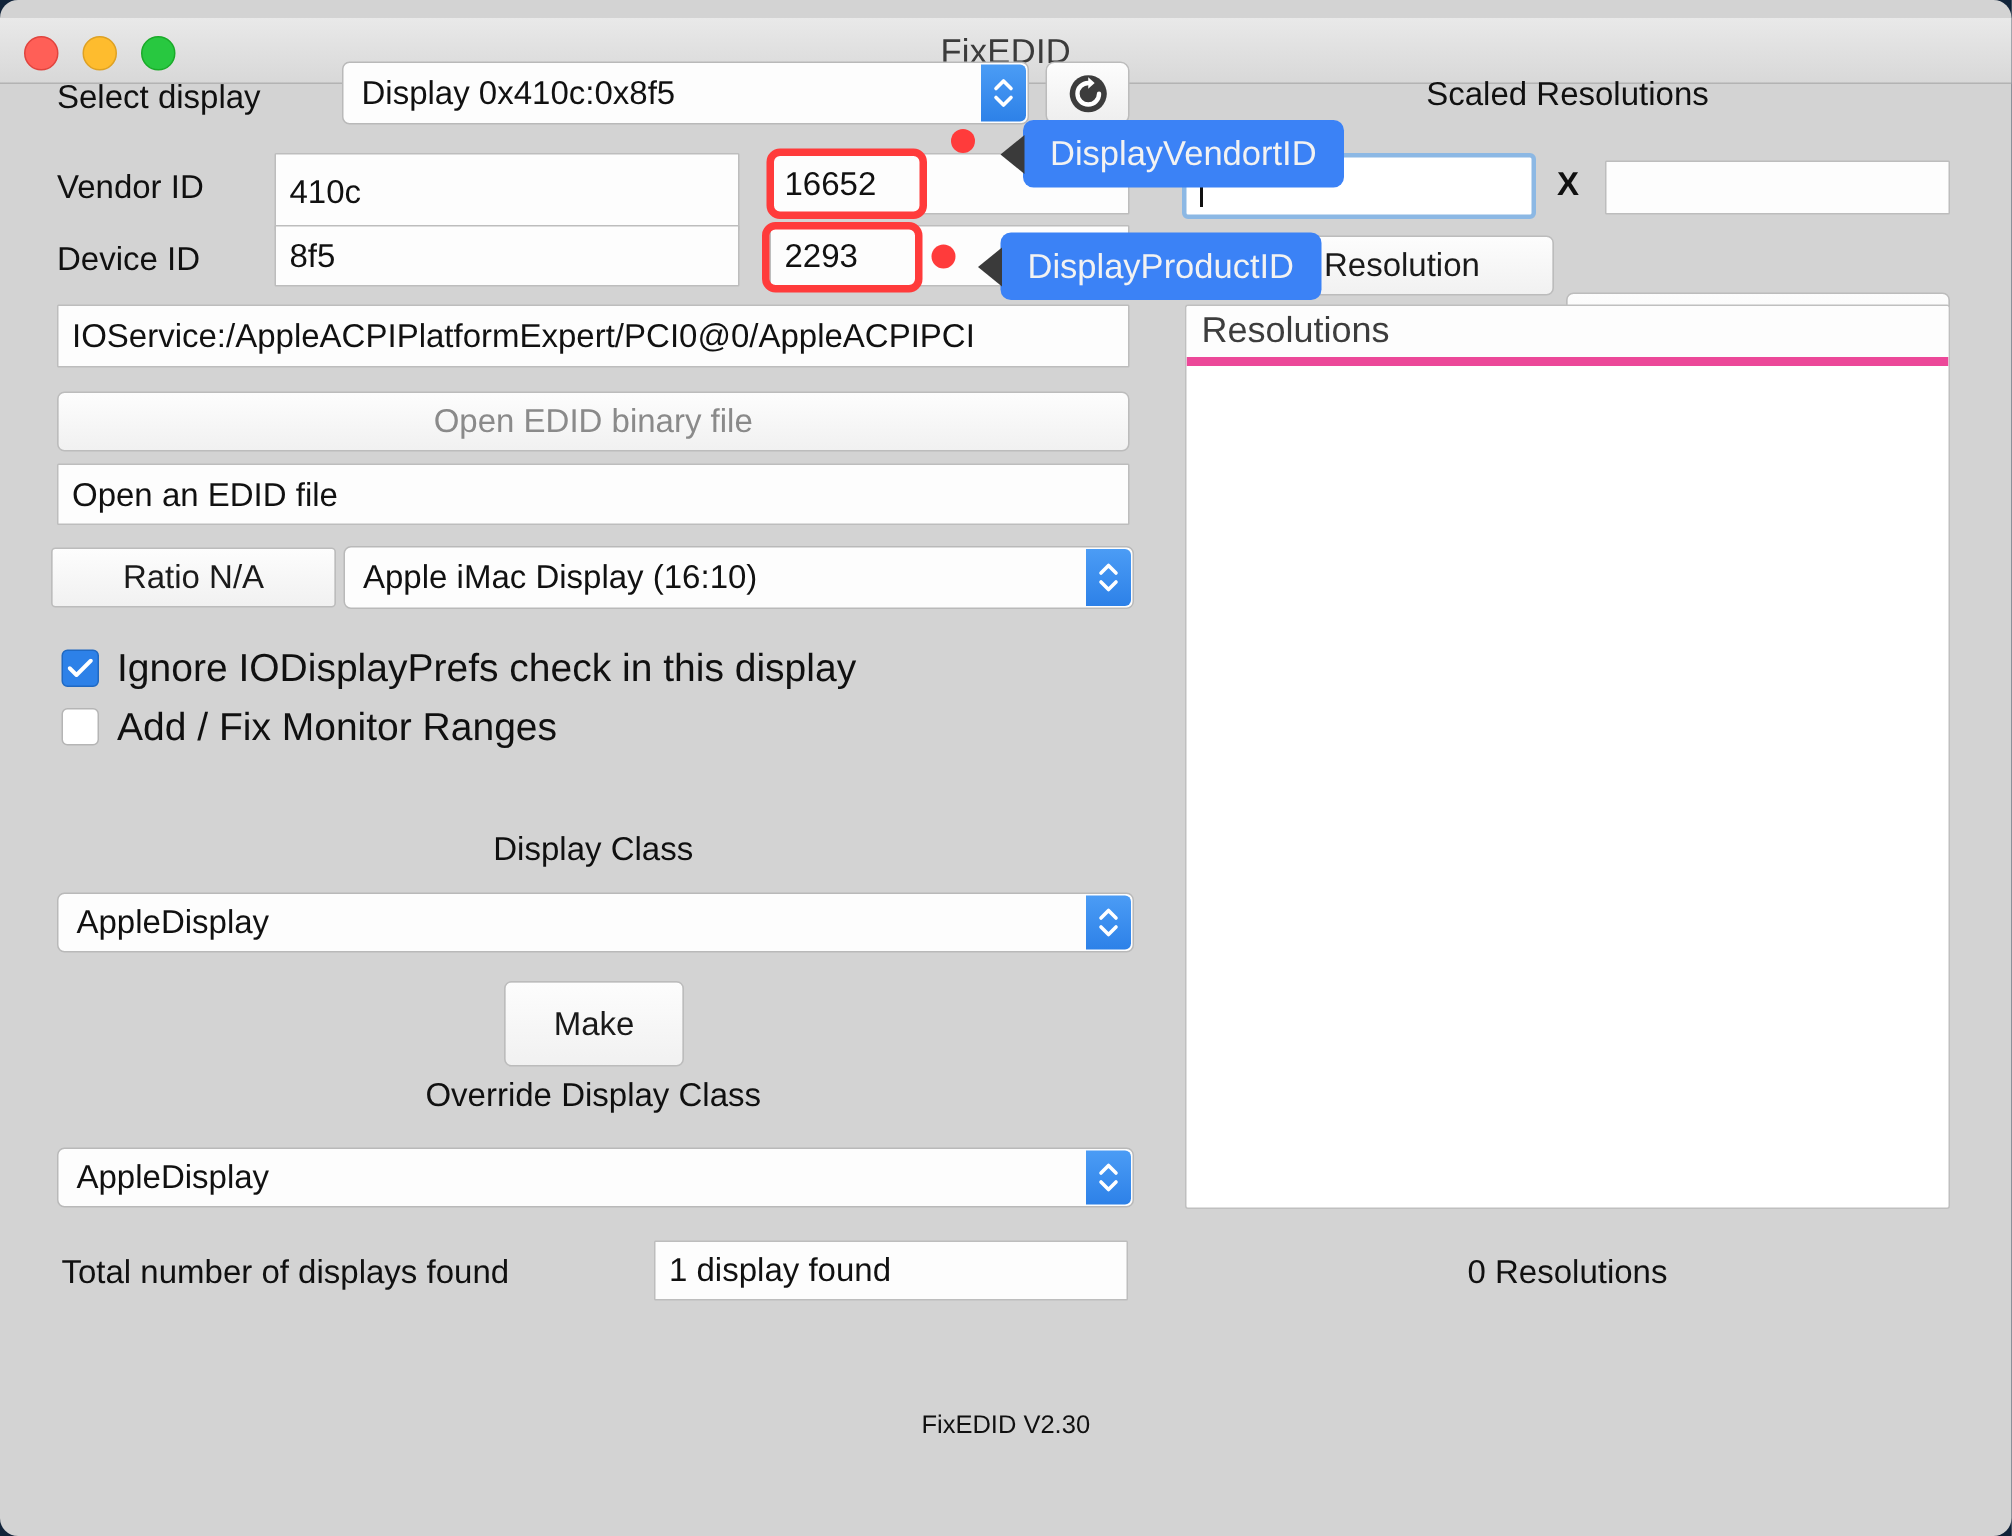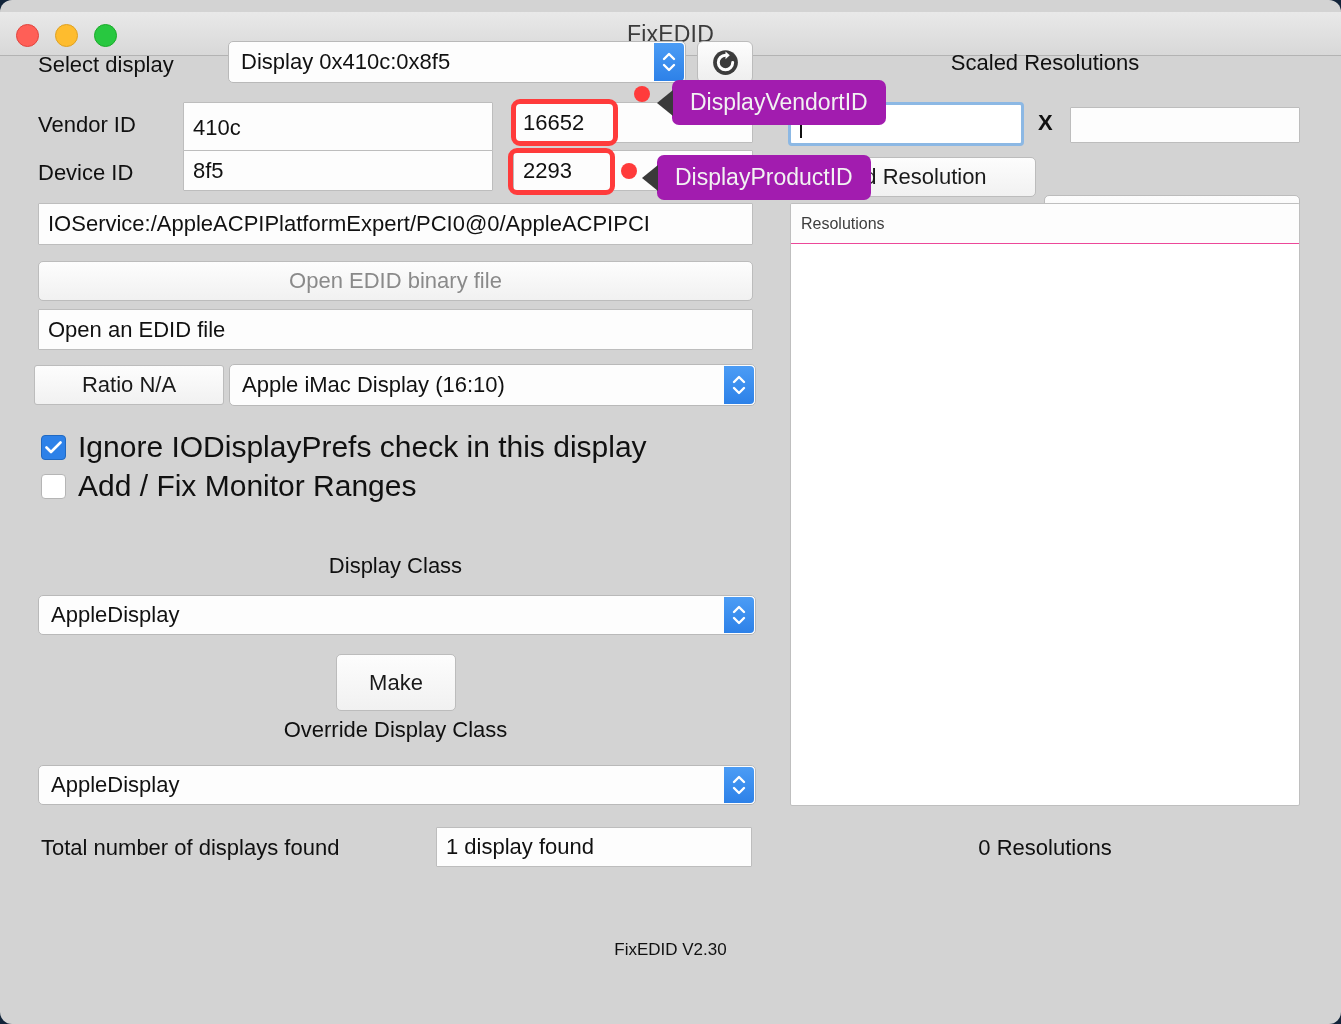--- a/index.html
+++ b/index.html
@@ -126,41 +126,41 @@
     width: 25px; height: 25px;
     border-radius: 4px;
     box-sizing: border-box;
     margin-right: 12px;
     flex: 0 0 auto;
     display: flex; align-items: center; justify-content: center;
   }
   .cbox.on  { background: #2d81e8; border: 1px solid #2069c2; }
   .cbox.off { background: #ffffff; border: 1px solid #b5b5b5; }
   .cbox.on svg { display: block; }
-  .cblabel { font-size: 30px; color: #101010; white-space: nowrap; }
+  .cblabel { font-size: 26px; color: #101010; white-space: nowrap; }
 
   
   #res-list {
     position: absolute;
     left: 790px; top: 203px;
     width: 510px; height: 603px;
     background: #ffffff;
     border: 1px solid #bfbfbf;
     box-sizing: border-box;
     border-radius: 2px;
     overflow: hidden;
   }
   #res-header {
     height: 40px;
-    border-bottom: 1px solid #ec4899;
+    border-bottom: 6px solid #ec4899;
     background: #fdfdfd;
     display: flex;
     align-items: center;
     padding-left: 10px;
-    font-size: 16px;
+    font-size: 24px;
     color: #3d3d3d;
     box-sizing: border-box;
   }
   #res-body { height: 100%; }
 
   
   .focusfield {
     position: absolute;
     background: #ffffff;
     border: 3px solid #8cb8e4;
@@ -187,29 +187,30 @@
   .reddot {
     position: absolute;
     width: 16px; height: 16px;
     border-radius: 50%;
     background: #ff3b3b;
   }
 
   
   .tooltip {
     position: absolute;
-    background: #a21caf;
+    background: #3b82f6;
     color: #f2f2f2;
     font-size: 23px;
     border-radius: 7px;
     padding: 9px 18px;
     white-space: nowrap;
     box-sizing: border-box;
     display: flex;
     align-items: center;
+    margin-left: 10px;
   }
   .tooltip::before {
     content: "";
     position: absolute;
     left: -15px;
     top: 50%;
     transform: translateY(-50%);
     border-top: 13px solid transparent;
     border-bottom: 13px solid transparent;
     border-right: 16px solid #3a3a3a;

